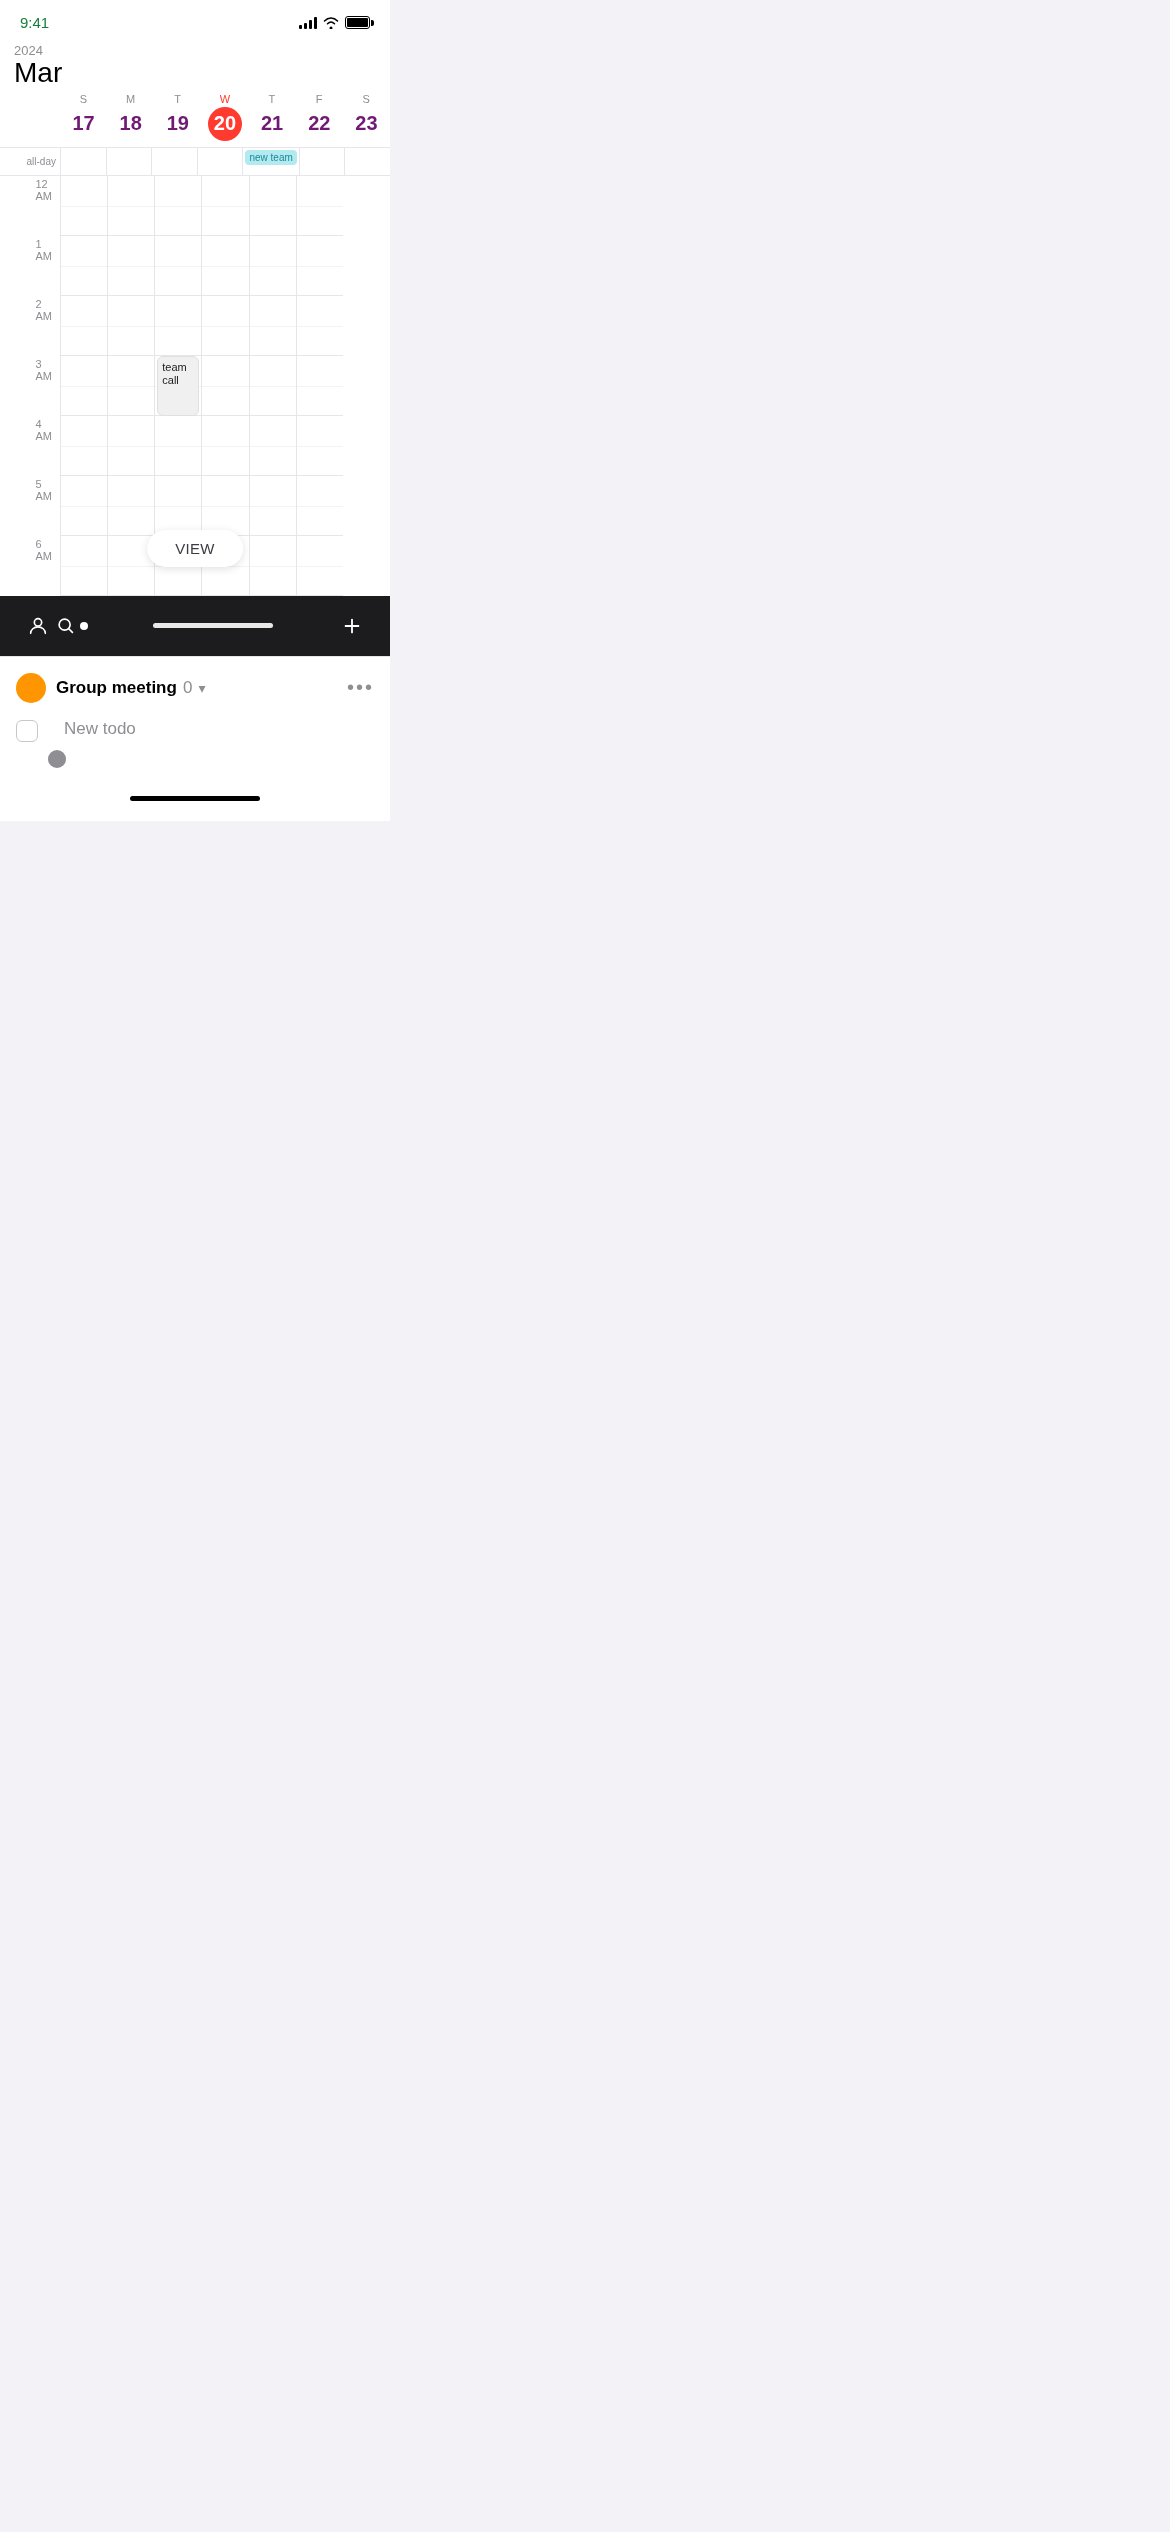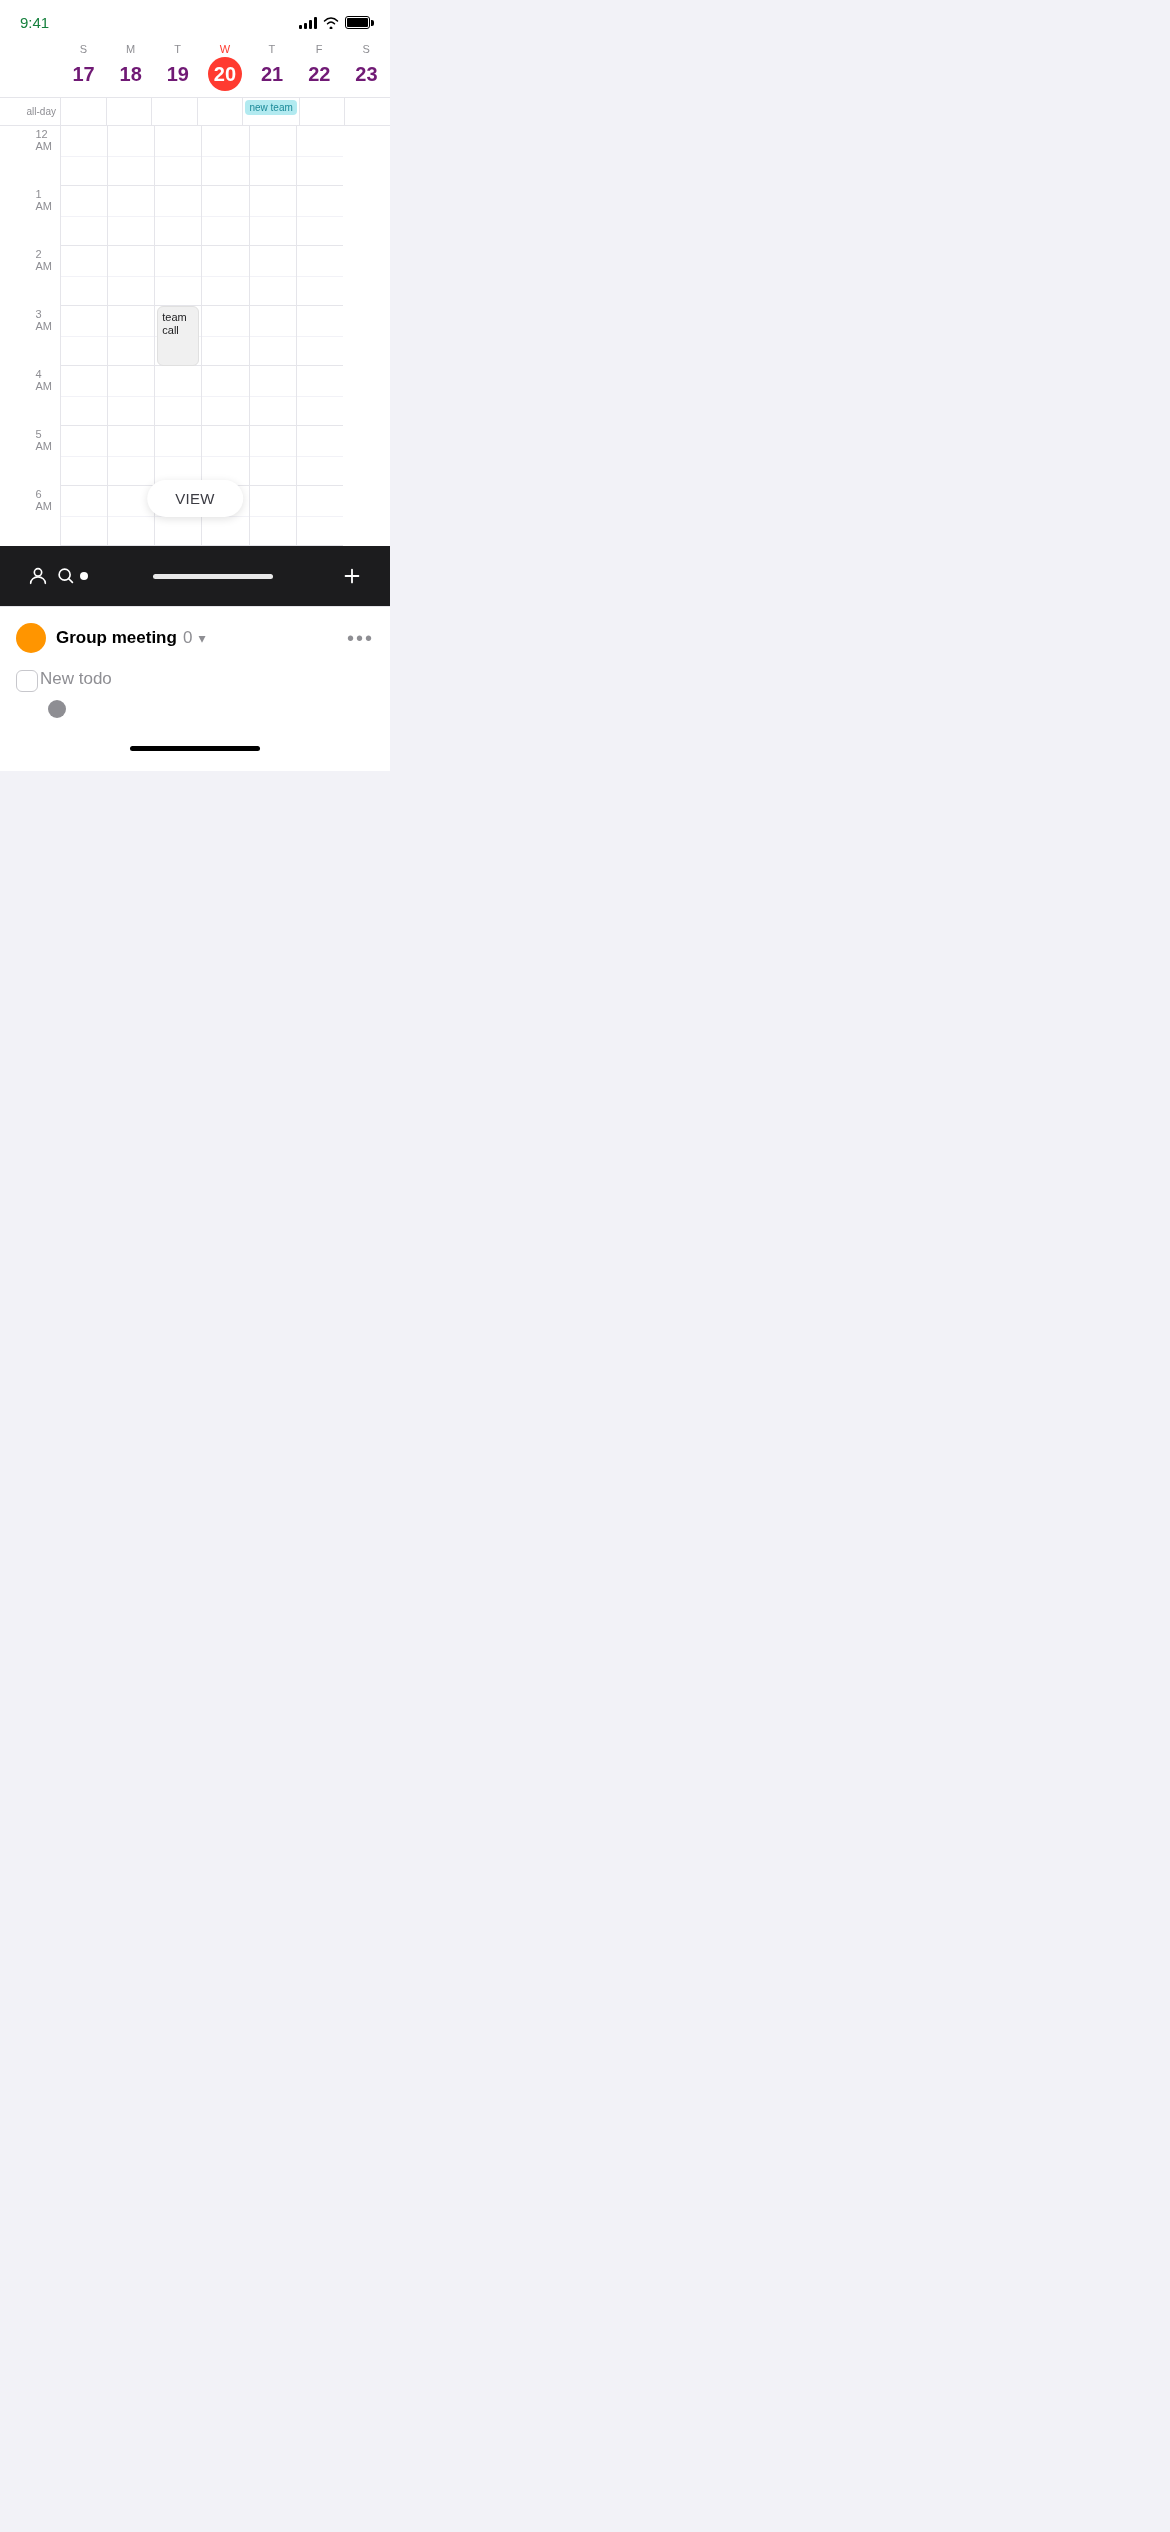--- a/index.html
+++ b/index.html
@@ -327,21 +327,21 @@
       font-size: 14px;
     }
     .more-dots {
       color: #8e8e93;
       font-size: 20px;
       letter-spacing: 2px;
     }
     .todo-item {
       display: flex;
       align-items: flex-start;
-      gap: 2px;
+      gap: 26px;
     }
     .todo-checkbox {
       width: 22px;
       height: 22px;
       border: 1.5px solid #c7c7cc;
       border-radius: 6px;
       flex-shrink: 0;
       margin-top: 1px;
     }
     .todo-text {
@@ -392,20 +392,26 @@
       <path d="M4.5 6.8C5.6 5.7 6.7 5 8 5s2.4.7 3.5 1.8" stroke="#000" stroke-width="1.5" fill="none" stroke-linecap="round"></path>
       <path d="M1.5 4C3.2 2.2 5.5 1 8 1s4.8 1.2 6.5 3" stroke="#000" stroke-width="1.5" fill="none" stroke-linecap="round"></path>
     </svg>
     <div class="battery-icon">
       <div class="battery-fill"></div>
     </div>
   </div>
 </div>
 
 <div class="calendar-header">
+  <div class="year-row">
+    <div class="year-month">
+      <span class="year-text">2024</span>
+      <span class="month-text">Mar</span>
+    </div>
+  </div>
 
   <div class="week-header">
     <div class="week-header-spacer"></div>
 
   <div class="day-col-header">
     <span class="day-name ">S</span>
     <span class="day-number ">17</span>
   </div>
       <div class="day-col-header">
     <span class="day-name ">M</span>

